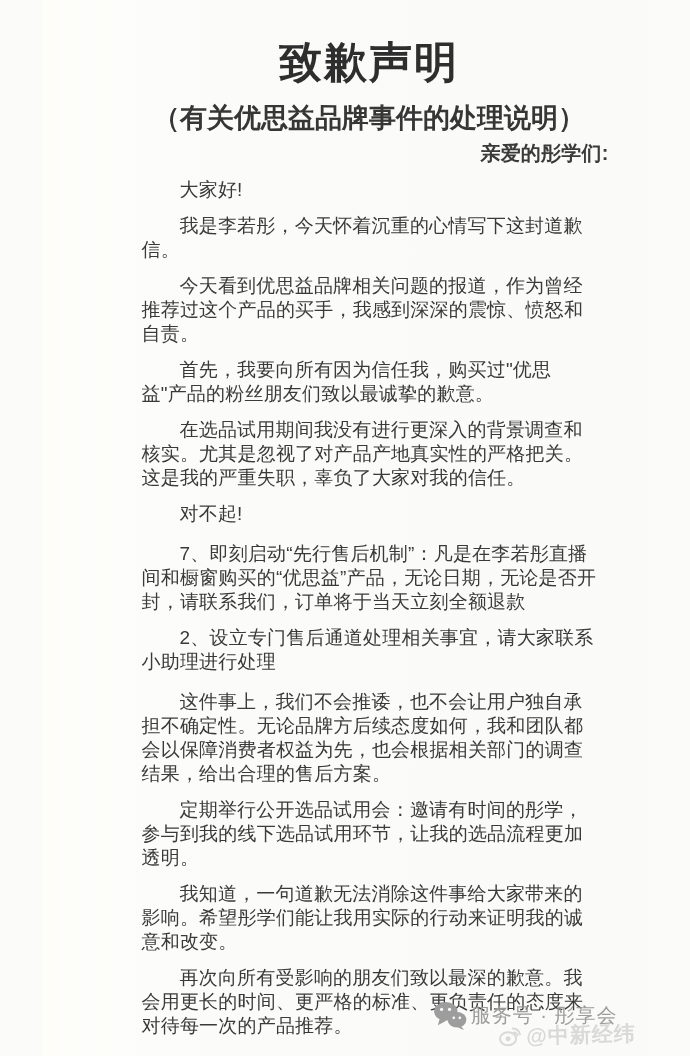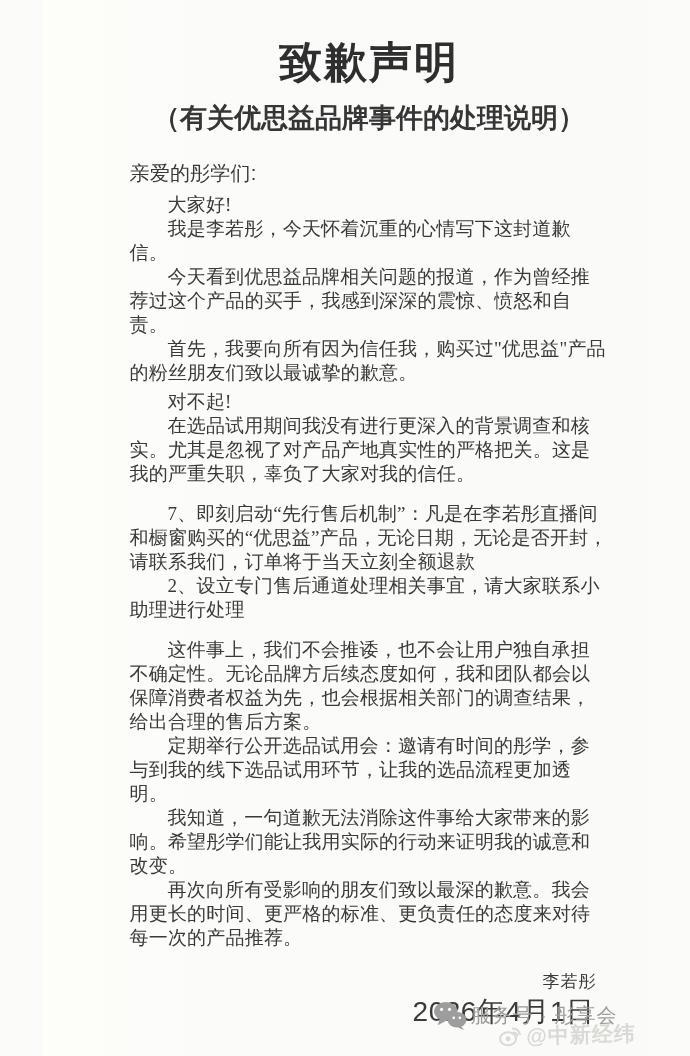--- a/index.html
+++ b/index.html
@@ -29,37 +29,36 @@
     font-weight: bold;
     letter-spacing: 2px;
     color: #2e2e2e;
   }
   .doc-subtitle {
     text-align: center;
     font-family: "Liberation Serif", serif;
     font-size: 27px;
     font-weight: 600;
     color: #363636;
-    margin-bottom: 24px;
+    margin-bottom: 4px;
   }
   .salutation {
     font-size: 20px;
-    font-weight: 400;
+    font-weight: 700;
     line-height: 26px;
-    margin-bottom: 7px;
     letter-spacing: 0.2px;
+    text-align: right;
   }
   .para {
-    margin: 0;
+    margin: 12px;
     font-size: 19px;
     line-height: 24px;
     letter-spacing: 0.2px;
     text-indent: 2em;
     color: #3a3a3a;
-    font-family: Liberation Serif, serif;
   }
   .gap-sm { margin-top: 5px; }
   .gap-lg { margin-top: 16px; }
   .signature {
     margin-top: 20px;
     text-align: right;
     font-size: 17px;
     line-height: 24px;
     padding-right: 12px;
     letter-spacing: 1px;
@@ -113,22 +112,22 @@
 
     <h1 class="doc-title">致歉声明</h1>
     <div class="doc-subtitle">（有关优思益品牌事件的处理说明）</div>
 
     <div class="salutation">亲爱的彤学们:</div>
 
     <p class="para">大家好!</p>
     <p class="para">我是李若彤，今天怀着沉重的心情写下这封道歉信。</p>
     <p class="para">今天看到优思益品牌相关问题的报道，作为曾经推荐过这个产品的买手，我感到深深的震惊、愤怒和自责。</p>
     <p class="para">首先，我要向所有因为信任我，购买过"优思益"产品的粉丝朋友们致以最诚挚的歉意。</p>
+    <p class="para">在选品试用期间我没有进行更深入的背景调查和核实。尤其是忽视了对产品产地真实性的严格把关。这是我的严重失职，辜负了大家对我的信任。</p>
     <p class="para gap-sm">对不起!</p>
-    <p class="para">在选品试用期间我没有进行更深入的背景调查和核实。尤其是忽视了对产品产地真实性的严格把关。这是我的严重失职，辜负了大家对我的信任。</p>
     <p class="para gap-lg">7、即刻启动“先行售后机制”：凡是在李若彤直播间和橱窗购买的“优思益”产品，无论日期，无论是否开封，请联系我们，订单将于当天立刻全额退款</p>
     <p class="para">2、设立专门售后通道处理相关事宜，请大家联系小助理进行处理</p>
     <p class="para gap-lg">这件事上，我们不会推诿，也不会让用户独自承担不确定性。无论品牌方后续态度如何，我和团队都会以保障消费者权益为先，也会根据相关部门的调查结果，给出合理的售后方案。</p>
     <p class="para">定期举行公开选品试用会：邀请有时间的彤学，参与到我的线下选品试用环节，让我的选品流程更加透明。</p>
     <p class="para">我知道，一句道歉无法消除这件事给大家带来的影响。希望彤学们能让我用实际的行动来证明我的诚意和改变。</p>
     <p class="para">再次向所有受影响的朋友们致以最深的歉意。我会用更长的时间、更严格的标准、更负责任的态度来对待每一次的产品推荐。</p>
 
     <div class="signature">李若彤</div>
     <div class="date">2026年4月1日</div>
   </div>

